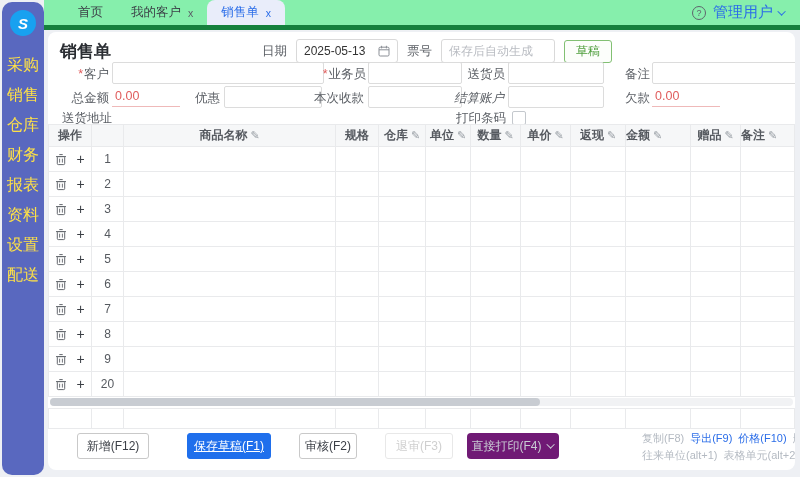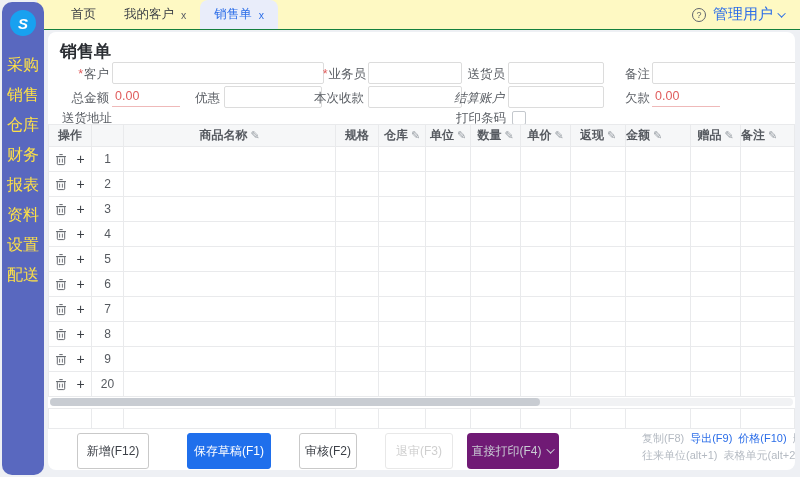--- a/index.html
+++ b/index.html
@@ -12,22 +12,22 @@
     outline:1px solid #d8dade;
   }
   
   .sidebar{position:absolute;left:2px;top:2px;width:42px;height:473px;
     background:#5968bf;border-radius:10px;z-index:5;display:flex;flex-direction:column;align-items:center;}
   .logo{width:26px;height:26px;border-radius:50%;background:#18a1f0;color:#fff;
     font-size:15px;font-weight:bold;font-style:italic;display:flex;align-items:center;justify-content:center;margin-top:8px;}
   .side-nav{margin-top:22px;display:flex;flex-direction:column;gap:17px;}
   .nav-item{color:#fde047;font-size:16px;text-align:center;cursor:pointer;line-height:13px;}
   
-  .topbar{position:absolute;left:37px;top:0;right:0;height:30px;background:#fef9c3;
-    border-bottom:1px solid #15803d;display:flex;align-items:stretch;}
+  .topbar{position:absolute;left:44px;top:0;right:0;height:30px;background:#86efac;
+    border-bottom:5px solid #15803d;display:flex;align-items:stretch;}
   .tabs{display:flex;margin-left:20px;}
   .tab{display:flex;align-items:center;padding:0 14px;font-size:12.5px;color:#3b3f46;cursor:pointer;}
   .tab .close{margin-left:7px;font-size:10.5px;color:#5a5e66;}
   .tab.active{background:#e9edfa;color:#2b6de8;border-radius:8px 8px 0 0;}
   .tab.active .close{color:#2b6de8;}
   .user-area{margin-left:auto;display:flex;align-items:center;gap:7px;padding-right:14px;}
   .help{width:14px;height:14px;border:1px solid #5f646c;border-radius:50%;color:#5f646c;
     font-size:9px;display:flex;align-items:center;justify-content:center;}
   .uname{color:#2b6de8;font-size:15px;cursor:pointer;}
   .chev{width:6px;height:6px;border-left:1.5px solid #2b6de8;border-bottom:1.5px solid #2b6de8;
@@ -65,21 +65,21 @@
   .op-cell{display:flex;align-items:center;justify-content:center;gap:9px;height:100%;}
   .trash{cursor:pointer;display:inline-flex;}
   .addrow{cursor:pointer;font-size:14px;color:#3c4046;line-height:12px;}
   .rownum{color:#55595f;}
   .hscroll{position:absolute;left:2px;top:366px;width:743px;height:8px;background:#f1f2f4;border-radius:4px;}
   .hthumb{position:absolute;left:0;top:0;width:490px;height:8px;background:#c8ccd2;border-radius:4px;}
   .tail{position:absolute;left:0;top:376px;width:747px;}
   .tail td{height:20px;}
   
   .footer{position:absolute;left:12px;right:0;top:400px;height:30px;}
-  .btn{position:absolute;top:1px;height:36px;border-radius:3px;font-size:12px;
+  .btn{position:absolute;top:1px;height:26px;border-radius:3px;font-size:12px;
     display:flex;align-items:center;justify-content:center;cursor:pointer;
     border:1px solid #c9c9c9;background:#fff;color:#3b3f46;font-family:inherit;}
   .btn.primary{background:#1f6fec;border-color:#1f6fec;color:#fff;}
   .btn.disabled-outline{border-color:#e8e8e8;color:#cfcfcf;cursor:default;}
   .btn.disabled-fill{background:#701a75;border:none;color:#c9ccd4;border-radius:4px;cursor:default;}
   .btn .cv{width:6px;height:6px;border-left:1.5px solid #c9ccd4;border-bottom:1.5px solid #c9ccd4;
     transform:rotate(-45deg) translateY(-2px);margin-left:7px;}
   .flinks{position:absolute;left:582px;top:-2px;width:220px;font-size:11px;line-height:17px;white-space:nowrap;}
   .flinks span{margin-right:6px;}
   .muted{color:#b4bac2;}
@@ -122,20 +122,37 @@
     <span class="help">?</span>
     <span class="uname">管理用户</span>
     <span class="chev"></span>
   </div>
 </div>
 
 <div class="card">
 
   <div class="title-row">
     <div class="page-title">销售单</div>
+    <div class="head-right">
+      <span class="lbl">日期</span>
+      <span class="inp date">
+        <span>2025-05-13</span>
+        <svg width="12" height="12" viewBox="0 0 12 12">
+          <rect x="1" y="2.2" width="10" height="8.8" rx="1.2" fill="none" stroke="#8b8f96" stroke-width="1"></rect>
+          <line x1="3.6" y1="0.8" x2="3.6" y2="3.4" stroke="#8b8f96" stroke-width="1"></line>
+          <line x1="8.4" y1="0.8" x2="8.4" y2="3.4" stroke="#8b8f96" stroke-width="1"></line>
+          <line x1="1" y1="4.8" x2="11" y2="4.8" stroke="#8b8f96" stroke-width="1"></line>
+        </svg>
+      </span>
+      <span class="lbl">票号</span>
+      <span class="inp ticket">
+        <span class="ph">保存后自动生成</span>
+      </span>
+      <span class="badge">草稿</span>
+    </div>
   </div>
 
   <div class="frow" style="top:30px;">
     <span class="flbl" style="left:0;width:49px;"><span class="star">*</span><span>客户</span></span>
     <span class="fin" style="left:52px;width:212px;"></span>
     <span class="flbl" style="left:258px;width:48px;"><span class="star">*</span><span>业务员</span></span>
     <span class="fin" style="left:308px;width:94px;"></span>
     <span class="flbl" style="left:405px;width:40px;">送货员</span>
     <span class="fin" style="left:448px;width:96px;"></span>
     <span class="flbl" style="left:554px;width:36px;">备注</span>
@@ -506,21 +523,21 @@
           </tr>
         </tbody>
     </table>
   </div>
 
   <div class="footer">
     <div id="footer-buttons">
         <button class="btn" style="left: 17px; width: 72px;">
           <span>新增(F12)</span>
         </button>
-        <button class="btn primary" style="left: 127px; width: 84px;">
+        <button class="btn primary" style="left: 127px; width: 84px; text-decoration: underline;">
           <span>保存草稿(F1)</span>
         </button>
         <button class="btn" style="left: 239px; width: 58px;">
           <span>审核(F2)</span>
         </button>
         <button class="btn disabled-outline" style="left: 325px; width: 68px;">
           <span>退审(F3)</span>
         </button>
         <button class="btn disabled-fill" style="left: 407px; width: 92px;">
           <span>直接打印(F4)</span>

